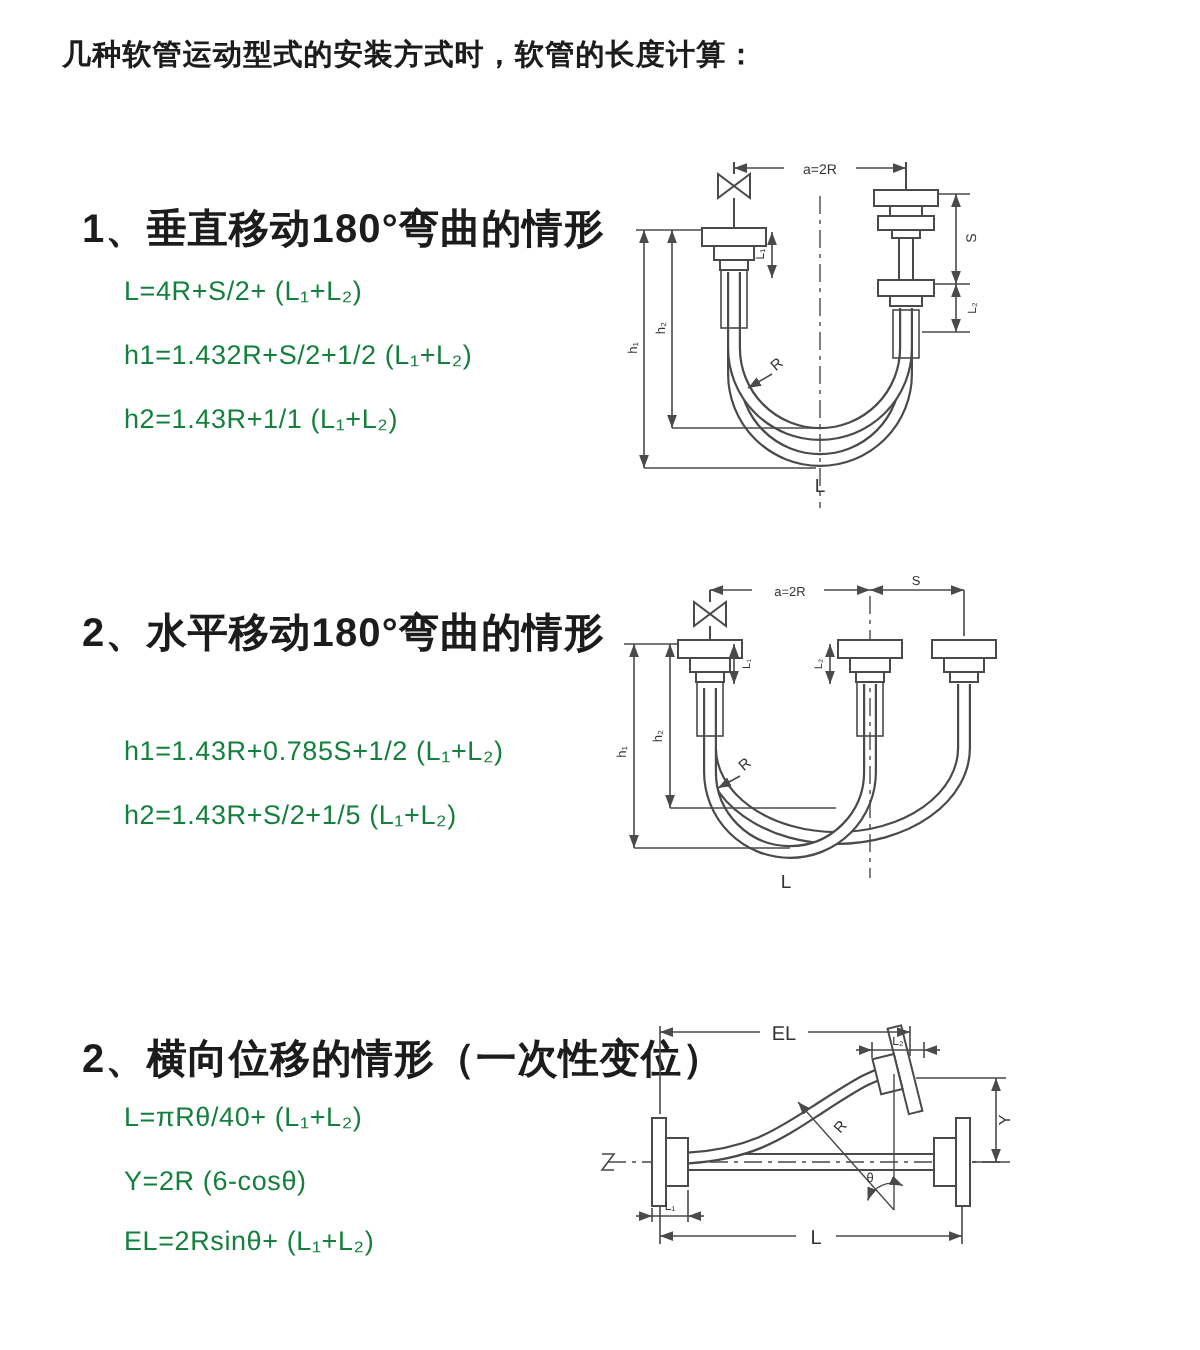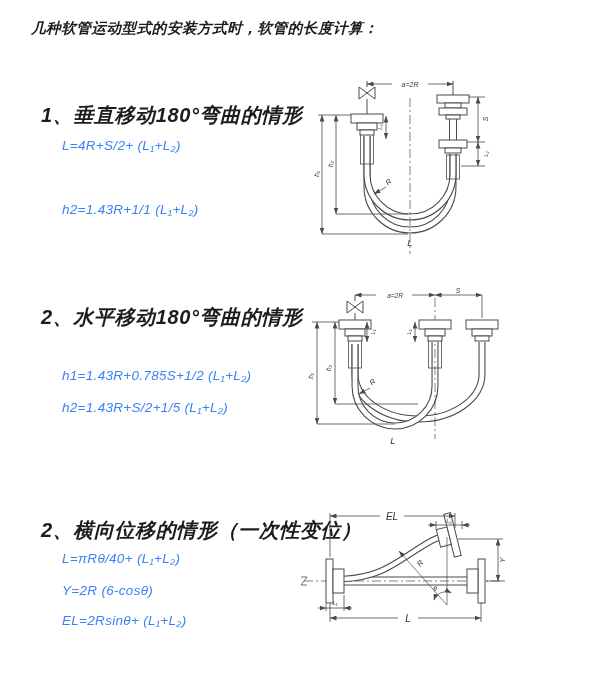--- a/index.html
+++ b/index.html
@@ -4,34 +4,35 @@
 <style>
   html,body{margin:0;padding:0;}
   body{
     width:600px;height:675px;position:relative;overflow:hidden;
     background:#ffffff;color:#1c1c1c;
     font-family:"Liberation Sans","DejaVu Sans",sans-serif;
   }
   .abs{position:absolute;line-height:1.15;white-space:nowrap;}
   .title{left:31px;top:20px;font-size:14.5px;font-weight:700;letter-spacing:.6px;}
   .heading{left:41px;font-size:20px;font-weight:700;letter-spacing:.6px;}
-  .formula{left:62px;font-size:13.5px;letter-spacing:.3px;color:#3b82f6;}
+  .formula{left:62px;font-size:13.5px;letter-spacing:.3px;color:#15803d;}
   svg{position:absolute;overflow:visible;}
   svg text{font-family:"Liberation Sans","DejaVu Sans",sans-serif;fill:#333;}
   .ln{stroke:#4a4a4a;fill:none;}
 </style>
 </head>
 <body>
 
-<div style="width:526px;height:675px;font-style:italic;">
+<div style="width:526px;height:675px;">
 
   <div class="abs title">几种软管运动型式的安装方式时，软管的长度计算：</div>
 
   <div class="abs heading" style="top:104px">1、垂直移动180°弯曲的情形</div>
   <div class="abs formula" style="top:138px">L=4R+S/2+ (L₁+L₂)</div>
+  <div class="abs formula" style="top:170px">h1=1.432R+S/2+1/2 (L₁+L₂)</div>
   <div class="abs formula" style="top:202px">h2=1.43R+1/1 (L₁+L₂)</div>
 
   <div class="abs heading" style="top:306px">2、水平移动180°弯曲的情形</div>
   <div class="abs formula" style="top:368px">h1=1.43R+0.785S+1/2 (L₁+L₂)</div>
   <div class="abs formula" style="top:400px">h2=1.43R+S/2+1/5 (L₁+L₂)</div>
 
   <div class="abs heading" style="top:519px">2、横向位移的情形（一次性变位）</div>
   <div class="abs formula" style="top:551px">L=πRθ/40+ (L₁+L₂)</div>
   <div class="abs formula" style="top:583px">Y=2R (6-cosθ)</div>
   <div class="abs formula" style="top:613px">EL=2Rsinθ+ (L₁+L₂)</div>

